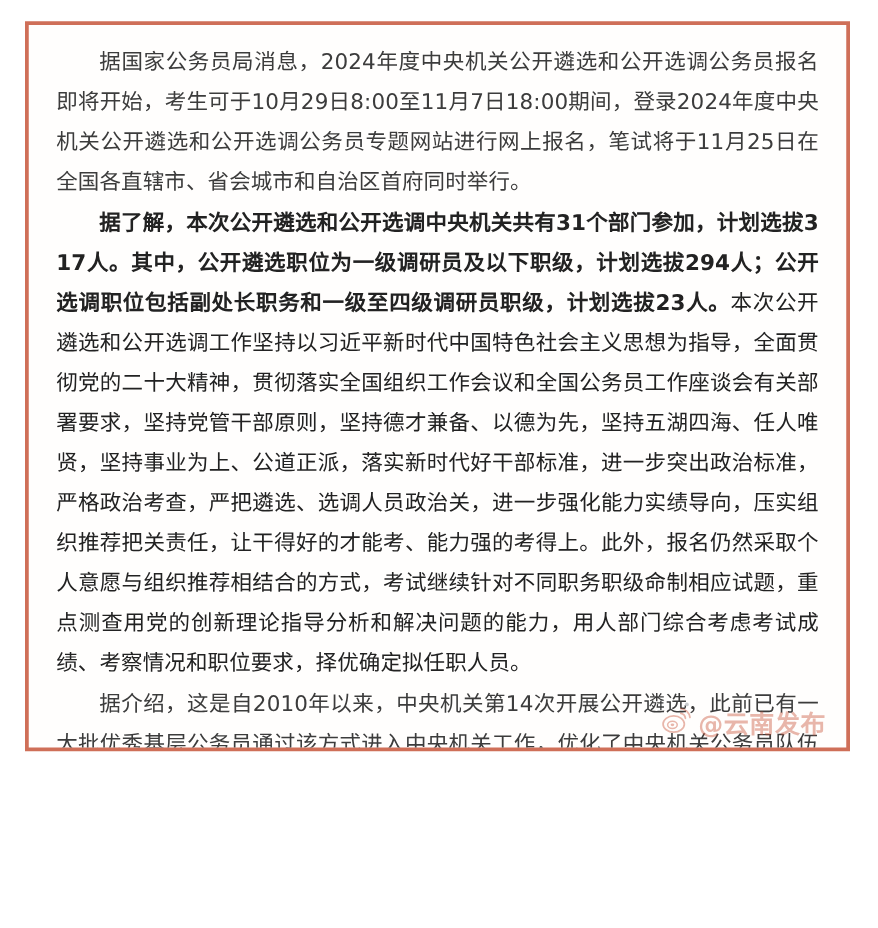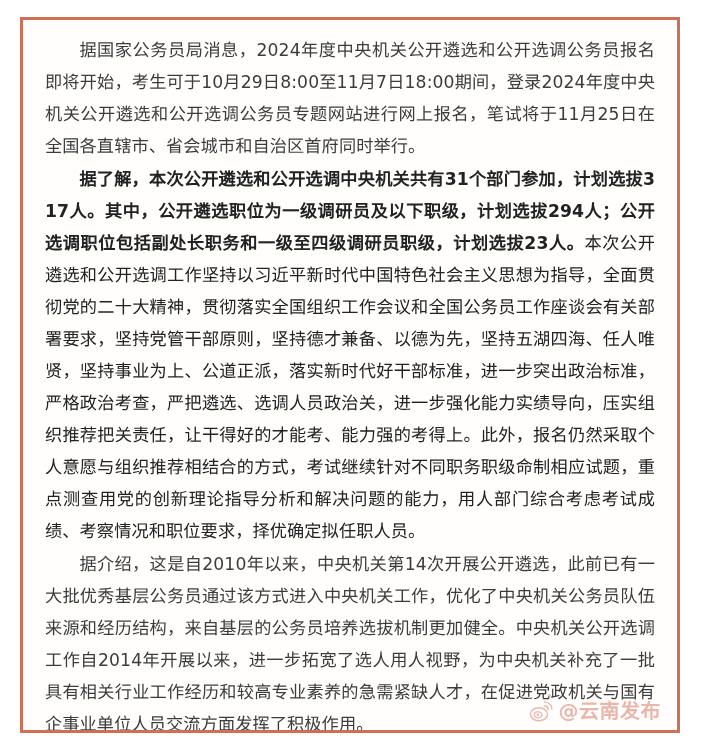--- a/index.html
+++ b/index.html
@@ -13,21 +13,21 @@
     background: #ffffff;
     font-family: "DejaVu Sans", "Liberation Sans", sans-serif;
     overflow: hidden;
   }
 
   #article-frame {
     position: absolute;
     left: 20px;
     top: 17px;
     width: 660px;
-    height: 716px;
+    height: 584px;
     box-sizing: border-box;
     border: 3px solid #cf6f58;
     background: #fffefd;
     overflow: hidden;
     padding-left: 16px;
   }
 
   #article-body {
     position: absolute;
     left: 0;
@@ -61,21 +61,21 @@
   .para.is-bold .lead {
     font-weight: bold;
   }
 
   
   #watermark {
     position: absolute;
     right: 16px;
     bottom: 6px;
     display: flex;
-    align-items: flex-end;
+    align-items: flex-start;
     gap: 5px;
     opacity: 0.42;
     pointer-events: none;
     user-select: none;
   }
   #watermark .wm-logo {
     width: 26px;
     height: 26px;
     flex: 0 0 auto;
     display: block;

